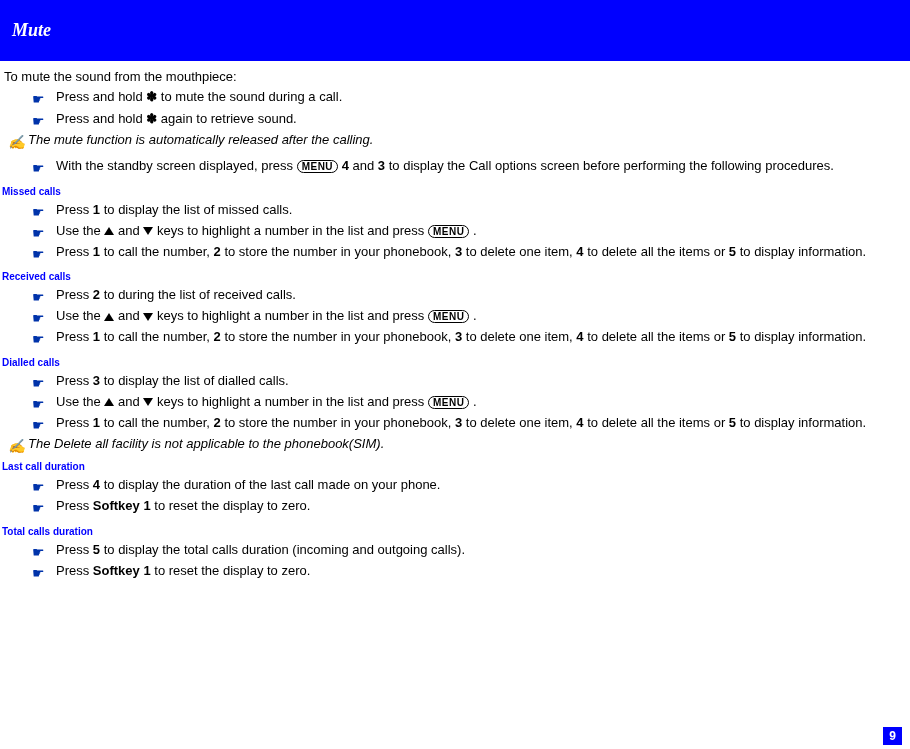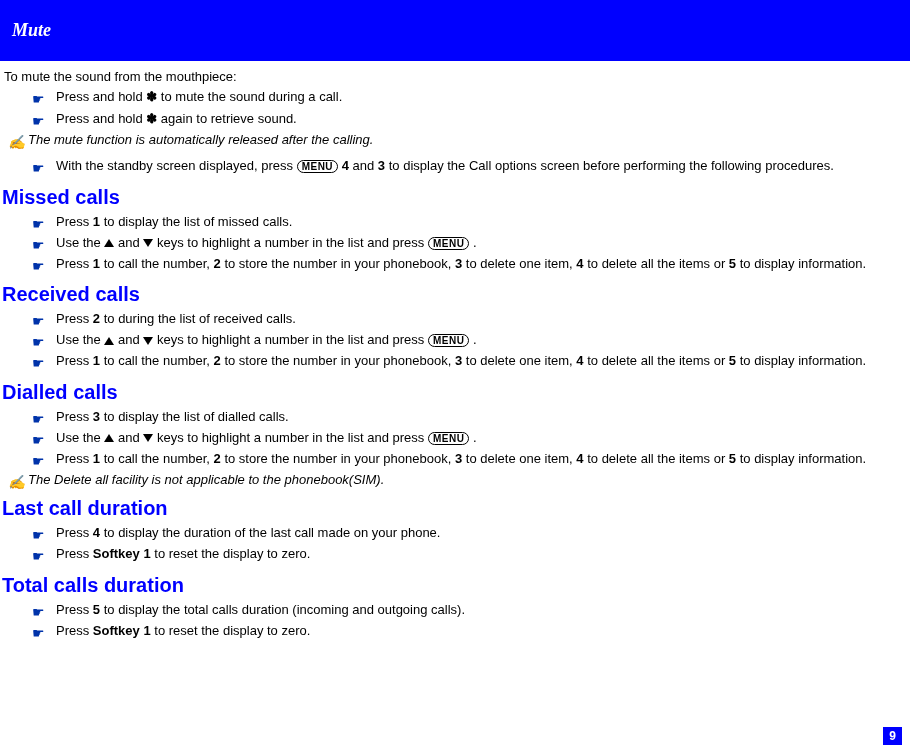--- a/index.html
+++ b/index.html
@@ -62,21 +62,21 @@
       margin: 4px 0 10px 4px;
       padding-left: 24px;
       position: relative;
     }
     .note-text .hand-icon {
       left: 4px;
     }
     .subsection-header {
       color: #0000FF;
       font-weight: bold;
-      font-size: 20px;
+      font-size: 10px;
       margin: 10px 16px 4px 2px;
     }
     .asterisk-icon {
       display: inline-block;
       font-weight: bold;
       vertical-align: middle;
     }
     .menu-btn {
       display: inline-block;
       border: 1px solid #000;

